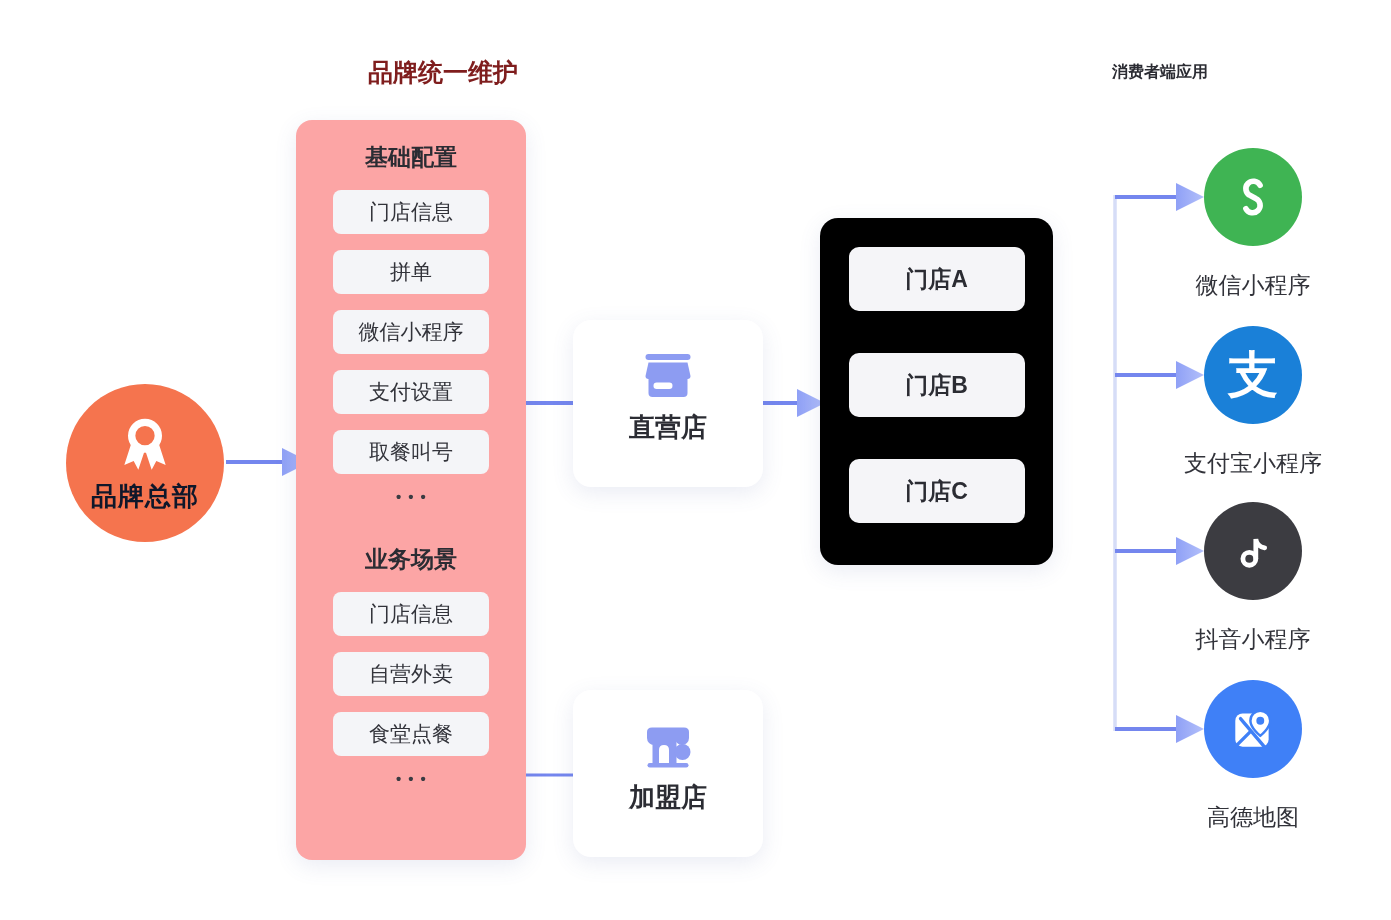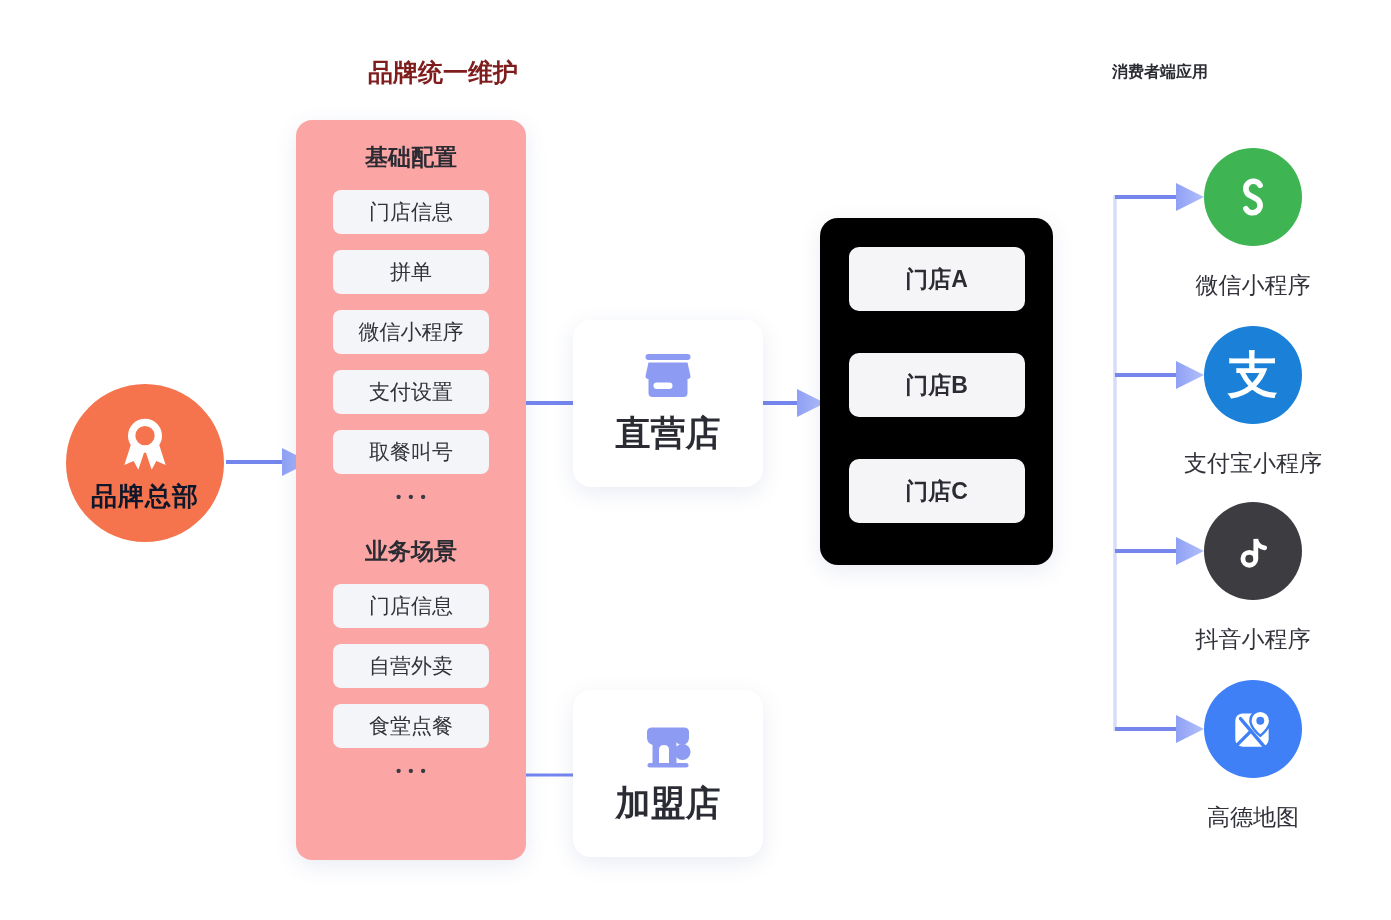--- a/index.html
+++ b/index.html
@@ -9,30 +9,30 @@
   .brand-circle{position:absolute;left:66px;top:384px;width:158px;height:158px;border-radius:50%;
     display:flex;flex-direction:column;align-items:center;justify-content:center;}
   .brand-label{color:#0f172a;font-size:26px;font-weight:700;letter-spacing:1px;margin-top:2px;}
   
   .maint-title{position:absolute;left:288px;top:56px;width:230px;text-align:right;
     font-size:25px;font-weight:700;color:#7f1d1d;}
   .maint-card{position:absolute;left:296px;top:120px;width:230px;height:740px;border-radius:16px;
     background:#fca5a5;box-shadow:0 6px 22px rgba(84,98,165,0.12);box-sizing:border-box;
     padding-top:22px;display:flex;flex-direction:column;align-items:center;}
   .sec-header{font-size:23px;font-weight:700;color:#2b2c33;height:30px;line-height:30px;margin-bottom:18px;}
-  .sec-header.second{margin-top:16px;}
+  .sec-header.second{margin-top:24px;}
   .pill{width:156px;height:44px;margin-bottom:16px;border-radius:8px;background:#f4f5f8;
     display:flex;align-items:center;justify-content:center;font-size:21px;color:#32333a;}
   .dots{height:20px;line-height:14px;margin:0px 0 10px;font-size:15px;font-weight:700;
     letter-spacing:7px;color:#3a3b42;text-indent:7px;}
   
   .channel-card{position:absolute;left:573px;width:190px;height:167px;border-radius:18px;
     background:#fff;box-shadow:0 6px 22px rgba(84,98,165,0.12);
     display:flex;flex-direction:column;align-items:center;box-sizing:border-box;padding-top:32px;}
-  .channel-label{font-size:35px;font-weight:700;color:#2b2c33;margin-top:10px;text-align:center;}
+  .channel-label{font-size:26px;font-weight:700;color:#2b2c33;margin-top:10px;text-align:center;}
   
   .stores-card{position:absolute;left:820px;top:218px;width:233px;height:347px;border-radius:18px;
     background:#000000;box-shadow:0 6px 22px rgba(84,98,165,0.12);box-sizing:border-box;
     padding-top:29px;display:flex;flex-direction:column;align-items:center;}
   .store-pill{width:176px;height:66px;margin-bottom:42px;border-radius:10px;background:#f5f5f8;
     display:flex;align-items:center;justify-content:center;font-size:23px;font-weight:700;color:#2b2c33;}
   
   .consumer-title{position:absolute;left:1112px;top:62px;font-size:16px;font-weight:700;color:#2b2c33;white-space:nowrap;}
   .app{position:absolute;left:1153px;width:200px;display:flex;flex-direction:column;align-items:center;}
   .app-circle{width:98px;height:98px;border-radius:50%;display:flex;align-items:center;justify-content:center;}

